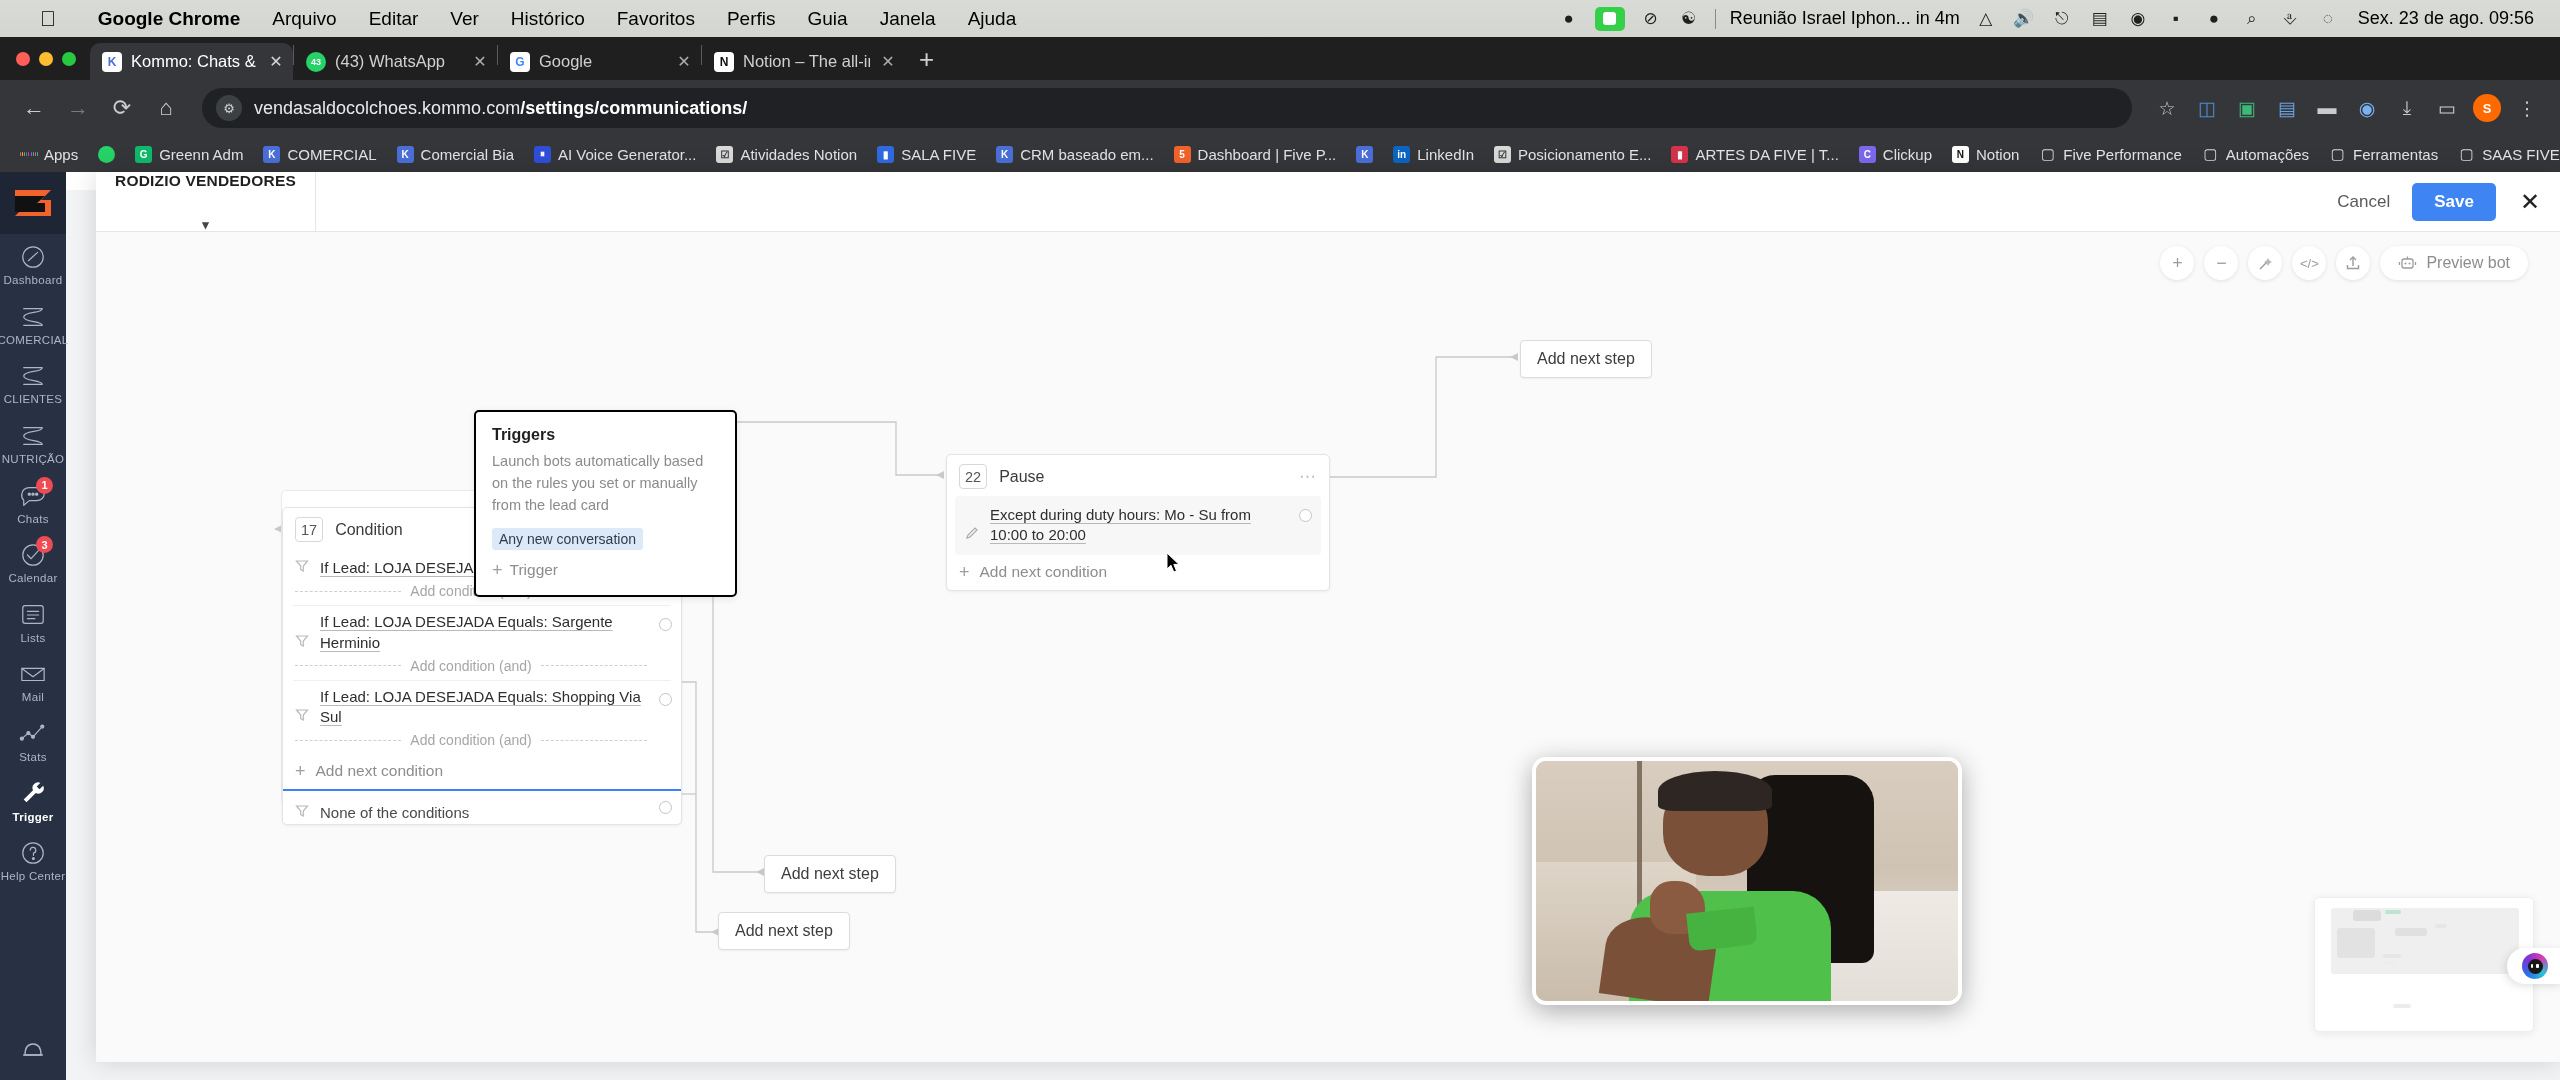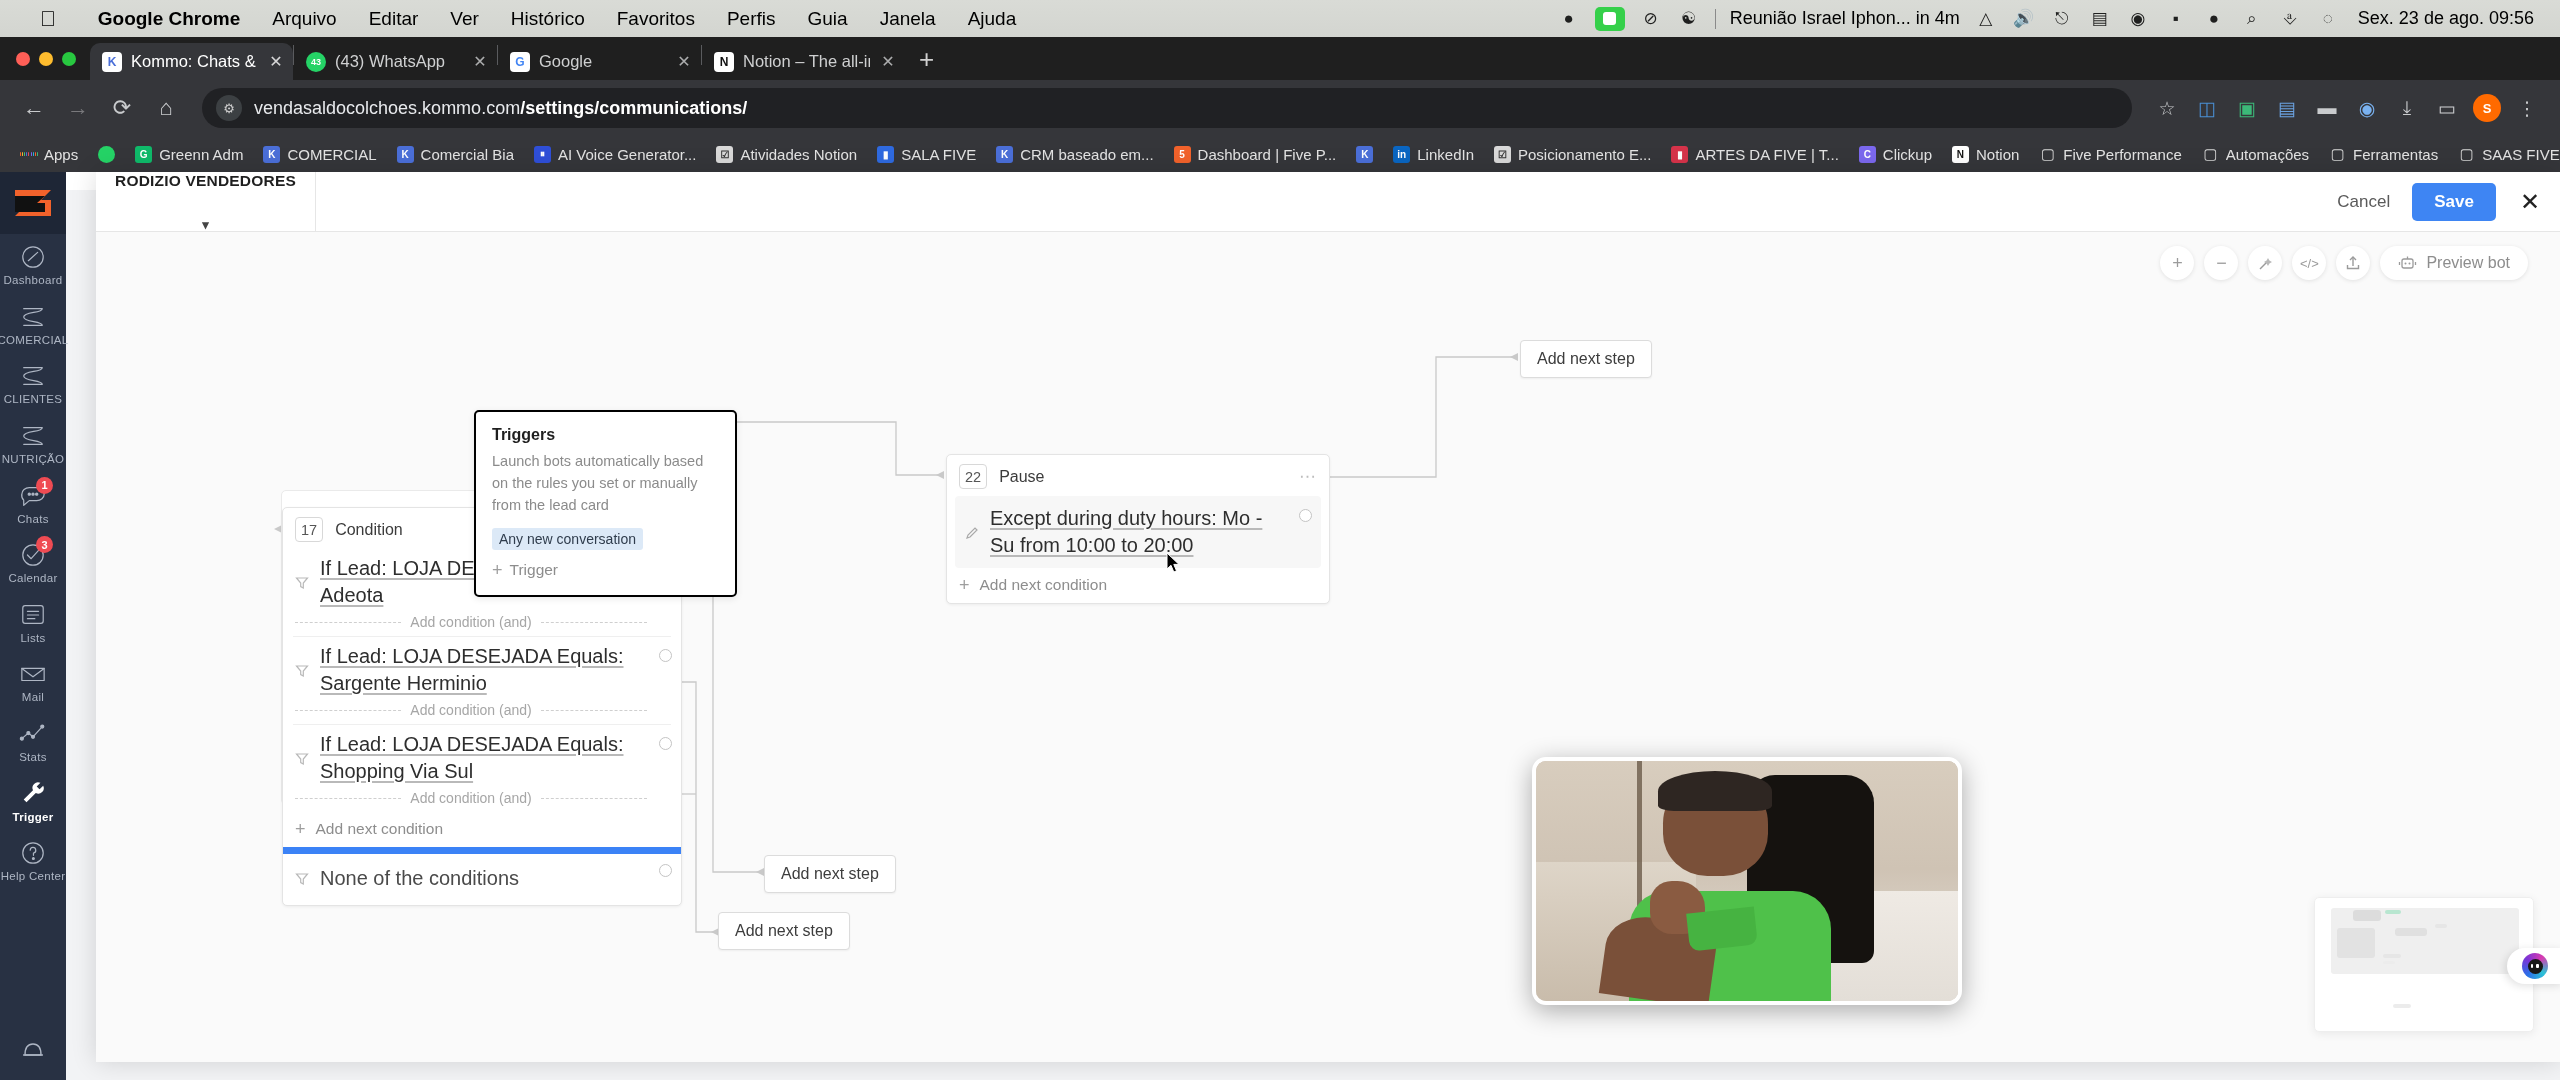--- a/index.html
+++ b/index.html
@@ -179,21 +179,21 @@
   .num-box {
     border:1px solid #d8d8d8; border-radius:4px; min-width:27px; height:25px;
     display:flex; align-items:center; justify-content:center;
     font-size:14.5px; color:#555; padding:0 5px;
   }
   .card-title { font-size:16px; color:#3b3b3b; flex:1; }
   .dots { color:#bdbdbd; font-size:17px; letter-spacing:1px; }
 
   .cond-row { position:relative; padding:6px 34px 4px 12px; }
   .cond-row .ftext {
-    display:flex; gap:10px; align-items:center; font-size:20px; color:#2e2e2e; line-height:1.35;
+    display:flex; gap:10px; align-items:flex-end; font-size:15px; color:#2e2e2e; line-height:1.35;
   }
   .funnel { flex:0 0 15px; margin-top:3px; }
   .ul { text-decoration:underline; text-decoration-color:#b9b9b9; text-underline-offset:3px; }
   .dash-add {
     display:flex; align-items:center; gap:9px; margin:5px 0 2px; font-size:14px; color:#a6a6a6;
   }
   .dash-add .ln { flex:1; border-top:1px dashed #cfcfcf; height:0; }
   .dash-add .lbl { white-space:nowrap; }
   .port {
     position:absolute; right:9px; top:12px; width:13px; height:13px; border-radius:50%;
@@ -757,21 +757,21 @@
                 <span class="lbl">Add condition (and)</span>
                 <span class="ln"></span>
               </div>
               <span class="port"></span>
             </div>
           </div>
         <div class="addnext-inline">
           <span class="plus-ico">+</span>
           <span>Add next condition</span>
         </div>
-        <div class="cond-row" style="border-top:7px solid #3b82f6;padding-top:9px;padding-bottom:12px">
+        <div class="cond-row" style="border-top:2px solid #3b82f6;padding-top:9px;padding-bottom:0">
           <div class="ftext">
             <span class="funnel">
               <svg width="14" height="14" viewBox="0 0 14 14" stroke="#b9b9b9" stroke-width="1.2" fill="none">
                   <path d="M1.5 2h11l-4.2 5v5l-2.6-1.4V7z"></path>
                 </svg>
             </span>
             <span style="color:#4a4a4a">None of the conditions</span>
           </div>
           <span class="port" style="top:10px"></span>
         </div>

